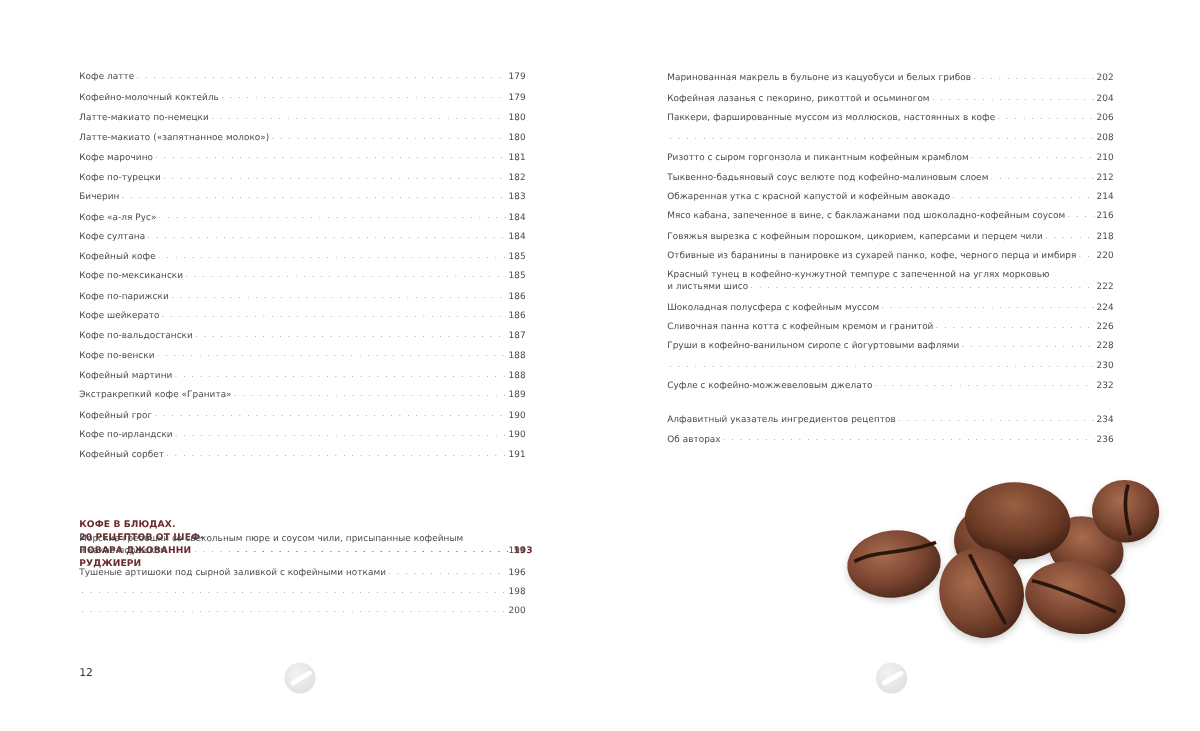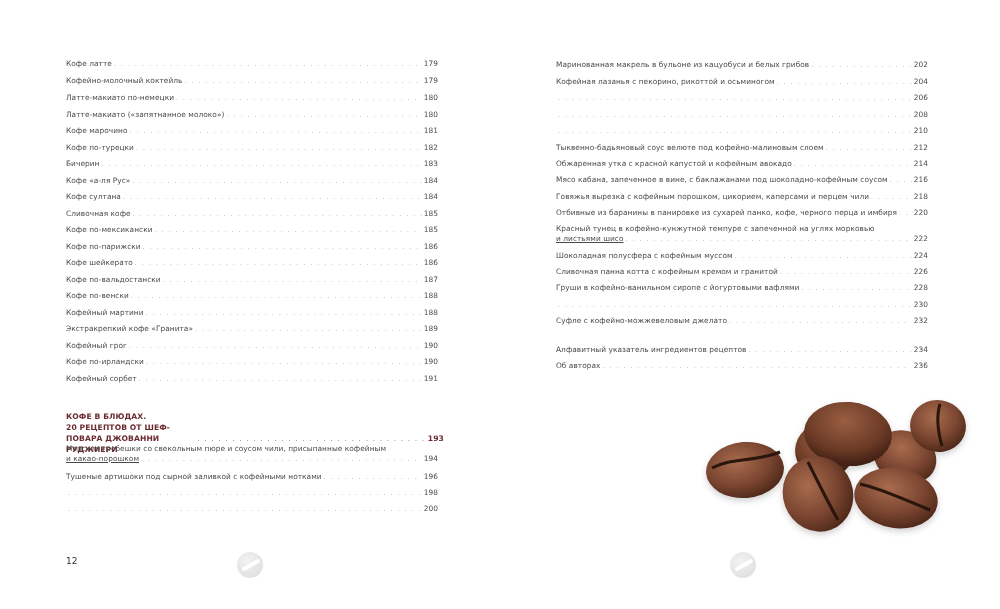--- a/index.html
+++ b/index.html
@@ -12,22 +12,22 @@
   .page-right .toc { left: 56px; width: 378px; }
   .entry { display: flex; align-items: flex-end; font-size: 7.4px; line-height: 10px; letter-spacing: 0.05px; position: absolute; left: 0; right: 6px; }
   .entry .title { white-space: nowrap; flex: 0 0 auto; }
   .entry .dots { flex: 1 1 auto; overflow: hidden; white-space: nowrap; margin: 0 2px; color: #9a9a9a; letter-spacing: 1.6px; font-size: 6px; line-height: 10px; }
   .entry .dots::before { content: ". . . . . . . . . . . . . . . . . . . . . . . . . . . . . . . . . . . . . . . . . . . . . . . . . . . . . . . . . . . . . . . . . . . . . . . . . . . . . . . . . . . . . . . . . . . . . . . . . . . . . . . . . . . . . . . . . . . ."; }
   .entry .num { flex: 0 0 auto; text-align: right; min-width: 14px; }
   .entry.two-line { align-items: flex-end; }
   .entry.two-line .title-wrap { flex: 1 1 auto; display: flex; flex-direction: column; min-width: 0; }
   .entry.two-line .line1 { white-space: nowrap; }
   .entry.two-line .line2row { display: flex; align-items: flex-end; }
-  .entry.two-line .line2row .title { white-space: nowrap; text-decoration: underline; }
-  .section-head { position: absolute; left: 0; right: 0; color: #6b2a2f; font-weight: bold; font-size: 7.6px; line-height: 11px; letter-spacing: 0.1px; }
+  .entry.two-line .line2row .title { white-space: nowrap; }
+  .section-head { position: absolute; left: 0; right: 0; color: #6b2a2f; font-weight: bold; font-size: 7.6px; line-height: 11px; letter-spacing: 0.1px; margin-top: 20px; }
   .section-head .row2 { display: flex; align-items: center; }
   .section-head .dots { flex: 1 1 auto; overflow: hidden; white-space: nowrap; margin: 0 3px; color: #6b2a2f; font-weight: normal; letter-spacing: 1.6px; font-size: 6px; }
   .section-head .dots::before { content: ". . . . . . . . . . . . . . . . . . . . . . . . . . . . . . . . . . . . . . . . . . . . . . . . . . . . . . . . . . . . . . . ."; }
   .page-number { position: absolute; left: 66px; top: 556px; font-size: 9px; color: #333; }
   .logo { position: absolute; width: 26px; height: 26px; border-radius: 50%; background: radial-gradient(circle at 40% 35%, #f2f2f2, #e2e2e2 70%); overflow: hidden; }
   .logo::after { content: ""; position: absolute; left: 4px; top: 11px; width: 20px; height: 4px; background: #ffffff; transform: rotate(-30deg); border-radius: 2px; }
   .beans { position: absolute; left: 700px; top: 392px; width: 280px; height: 148px; }
 </style>
 </head>
 <body>
@@ -73,21 +73,21 @@
         <span class="title">Кофе «а-ля Рус»</span>
         <span class="dots"></span>
         <span class="num">184</span>
       </div>
     <div class="entry" style="top:192px">
         <span class="title">Кофе султана</span>
         <span class="dots"></span>
         <span class="num">184</span>
       </div>
     <div class="entry" style="top:209px">
-        <span class="title">Сливочная кофе</span>
+        <span class="title">Кофейный кофе</span>
         <span class="dots"></span>
         <span class="num">185</span>
       </div>
     <div class="entry" style="top:225px">
         <span class="title">Кофе по-мексикански</span>
         <span class="dots"></span>
         <span class="num">185</span>
       </div>
     <div class="entry" style="top:242px">
         <span class="title">Кофе по-парижски</span>
@@ -179,28 +179,30 @@
         <span class="title">Маринованная макрель в бульоне из кацуобуси и белых грибов</span>
         <span class="dots"></span>
         <span class="num">202</span>
       </div>
     <div class="entry" style="top:77px">
         <span class="title">Кофейная лазанья с пекорино, рикоттой и осьминогом</span>
         <span class="dots"></span>
         <span class="num">204</span>
       </div>
     <div class="entry" style="top:93px">
+        <span class="title">Паккери, фаршированные муссом из моллюсков, настоянных в кофе</span>
         <span class="dots"></span>
         <span class="num">206</span>
       </div>
     <div class="entry" style="top:110px">
         <span class="dots"></span>
         <span class="num">208</span>
       </div>
     <div class="entry" style="top:126px">
+        <span class="title">Ризотто с сыром горгонзола и пикантным кофейным крамблом</span>
         <span class="dots"></span>
         <span class="num">210</span>
       </div>
     <div class="entry" style="top:143px">
         <span class="title">Тыквенно-бадьяновый соус велюте под кофейно-малиновым слоем</span>
         <span class="dots"></span>
         <span class="num">212</span>
       </div>
     <div class="entry" style="top:159px">
         <span class="title">Обжаренная утка с красной капустой и кофейным авокадо</span>

